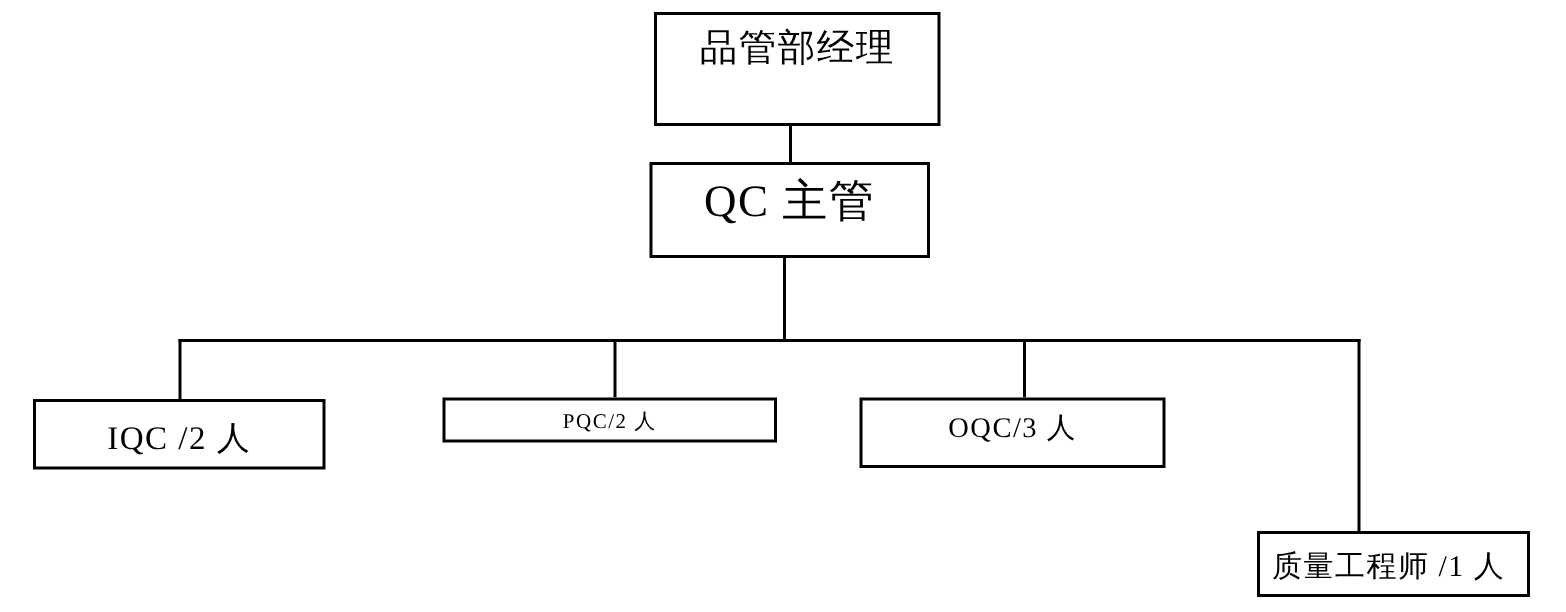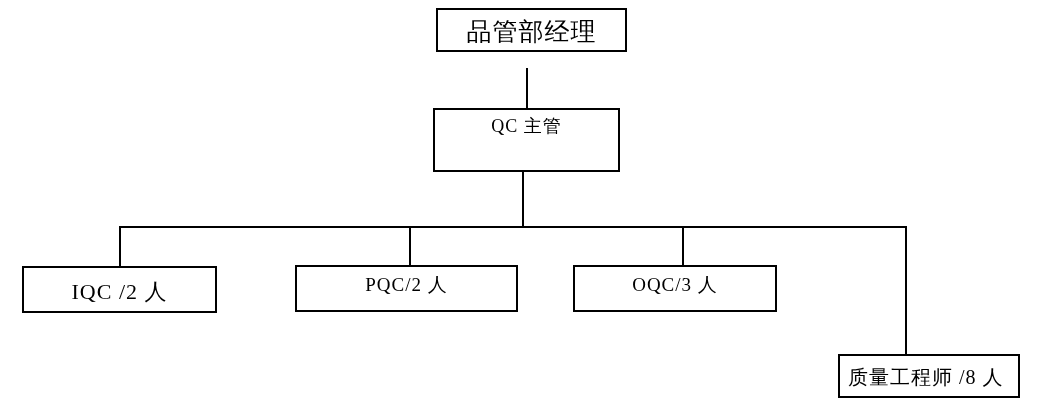--- a/index.html
+++ b/index.html
@@ -22,24 +22,24 @@
     background: #ffffff;
     box-sizing: border-box;
     display: flex;
     justify-content: center;
     align-items: flex-start;
     white-space: nowrap;
   }
   .node .label {
     letter-spacing: 1px;
   }
-  #node-manager        { left: 436px; top: 8px;   width: 191px; height: 44px; font-size: 25px; padding-top: 5px; }
-  #node-qc-supervisor  { left: 433px; top: 108px; width: 187px; height: 64px; font-size: 18px; padding-top: 4px; }
+  #node-manager        { left: 436px; top: 8px;   width: 191px; height: 76px; font-size: 25px; padding-top: 5px; }
+  #node-qc-supervisor  { left: 433px; top: 108px; width: 187px; height: 64px; font-size: 30px; padding-top: 4px; }
   #node-iqc            { left: 22px;  top: 266px; width: 195px; height: 47px; font-size: 22px; padding-top: 5px; align-items: center; }
-  #node-pqc            { left: 295px; top: 265px; width: 223px; height: 47px; font-size: 19px; padding-top: 5px; }
+  #node-pqc            { left: 295px; top: 265px; width: 223px; height: 30px; font-size: 14px; padding-top: 5px; }
   #node-oqc            { left: 573px; top: 265px; width: 204px; height: 47px; font-size: 19px; padding-top: 5px; }
   #node-quality-engineer { left: 838px; top: 354px; width: 182px; height: 44px; font-size: 20px; padding-top: 8px; justify-content: flex-start; padding-left: 8px; }
 
   .vline {
     position: absolute;
     width: 1.5px;
     background: #000000;
   }
   .hline {
     position: absolute;
@@ -81,16 +81,16 @@
 
   <div class="node" id="node-pqc">
     <span class="label">PQC/2 人</span>
   </div>
 
   <div class="node" id="node-oqc">
     <span class="label">OQC/3 人</span>
   </div>
 
   <div class="node" id="node-quality-engineer">
-    <span class="label">质量工程师 /8 人</span>
+    <span class="label">质量工程师 /1 人</span>
   </div>
 
 </div>
 
 </body></html>

